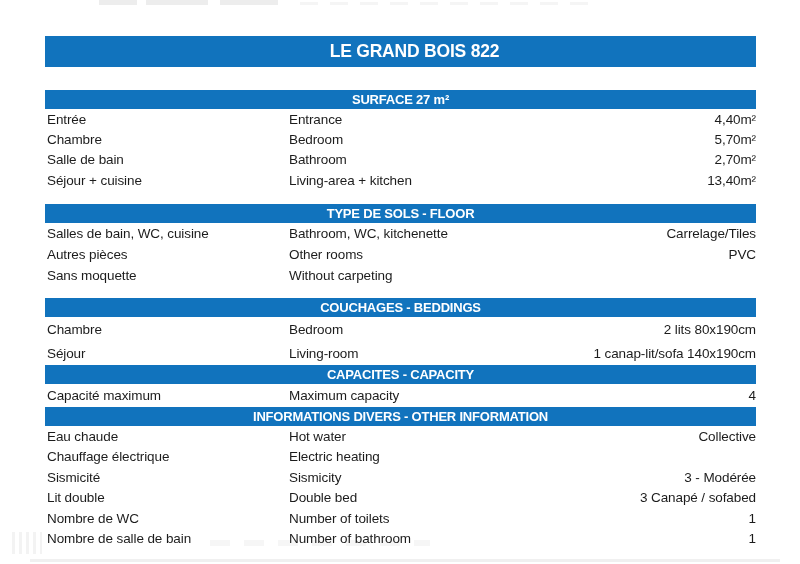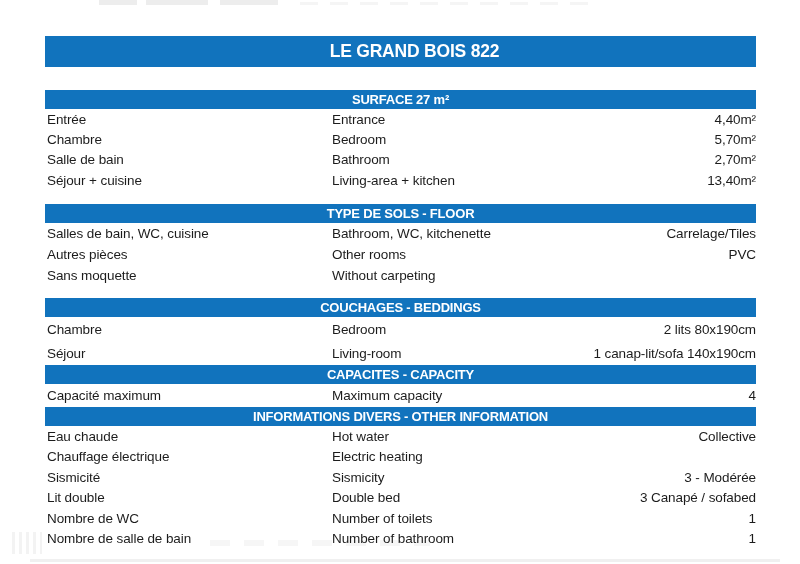--- a/index.html
+++ b/index.html
@@ -48,21 +48,21 @@
     font-size:13.5px;
     letter-spacing:-0.1px;
   }
   .rows-surface   .row { height:20.3px; }
   .rows-type      .row { height:21px; }
   .rows-couchages .row { height:24px; }
   .rows-capacites .row { height:22px; }
   .rows-info      .row { height:20.5px; }
 
   .row .fr  { width:242px; padding-left:2px; flex:none; }
-  .row .en  { flex:1;margin-left:43px; }
+  .row .en  { flex:1; }
   .row .val { flex:none; text-align:right; white-space:nowrap; }
 
   
   .artifact { position:absolute; background:#ededed; }
   .artifact.a1 { left:99px;  top:0; width:38px;  height:5px; }
   .artifact.a2 { left:146px; top:0; width:62px;  height:5px; }
   .artifact.a3 { left:220px; top:0; width:58px;  height:5px; }
   .artifact.a4 {
     left:300px; top:2px; width:290px; height:3px;
     background:repeating-linear-gradient(to right,#f5f5f5 0 18px, transparent 18px 30px);

